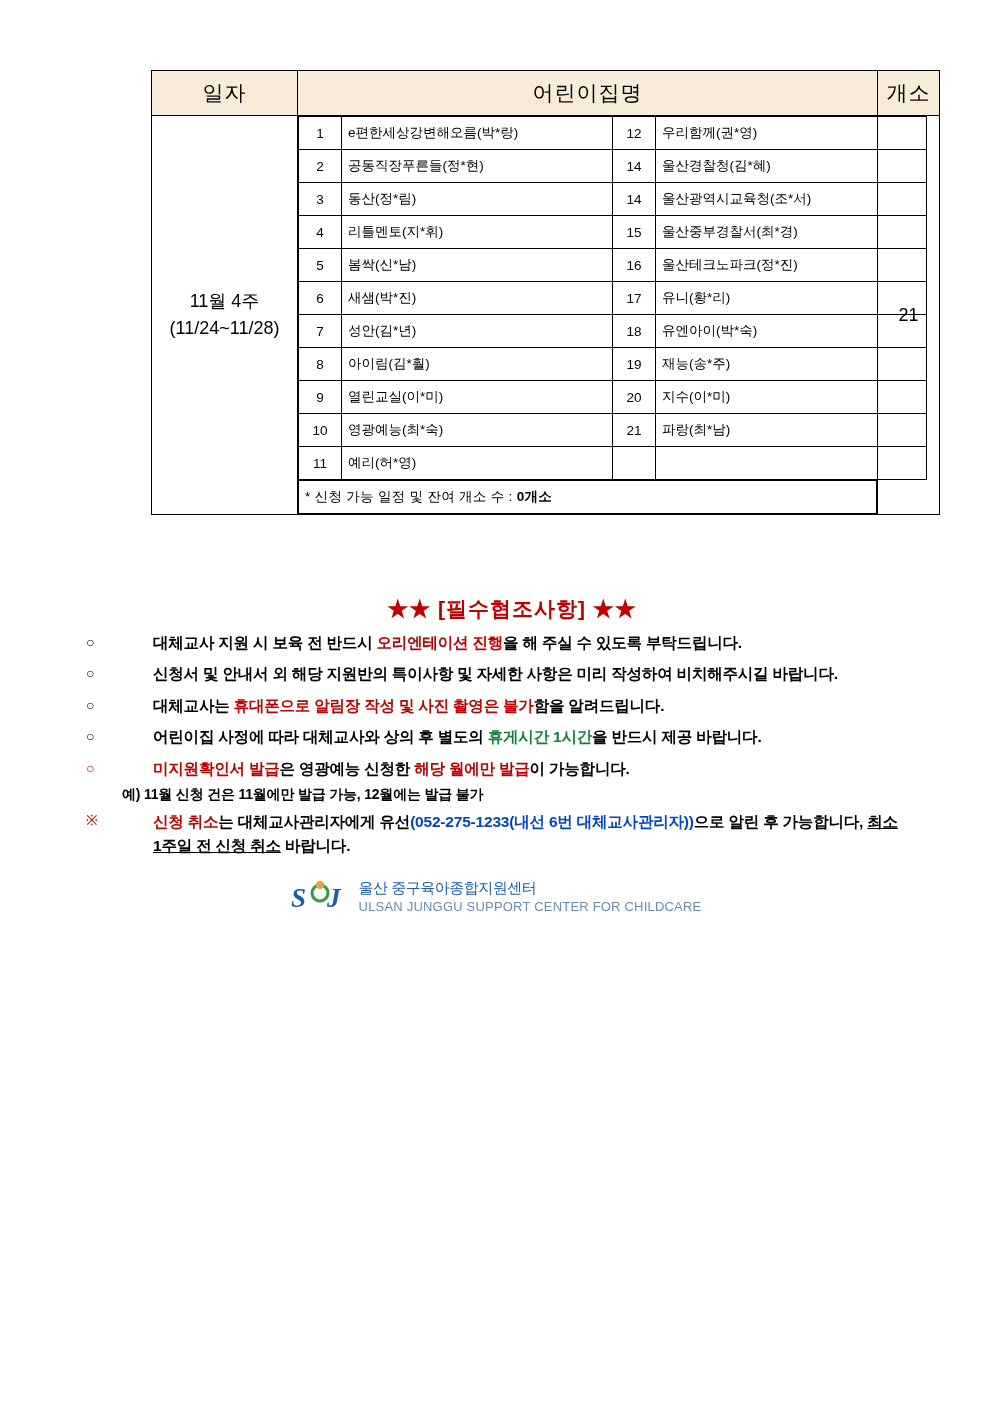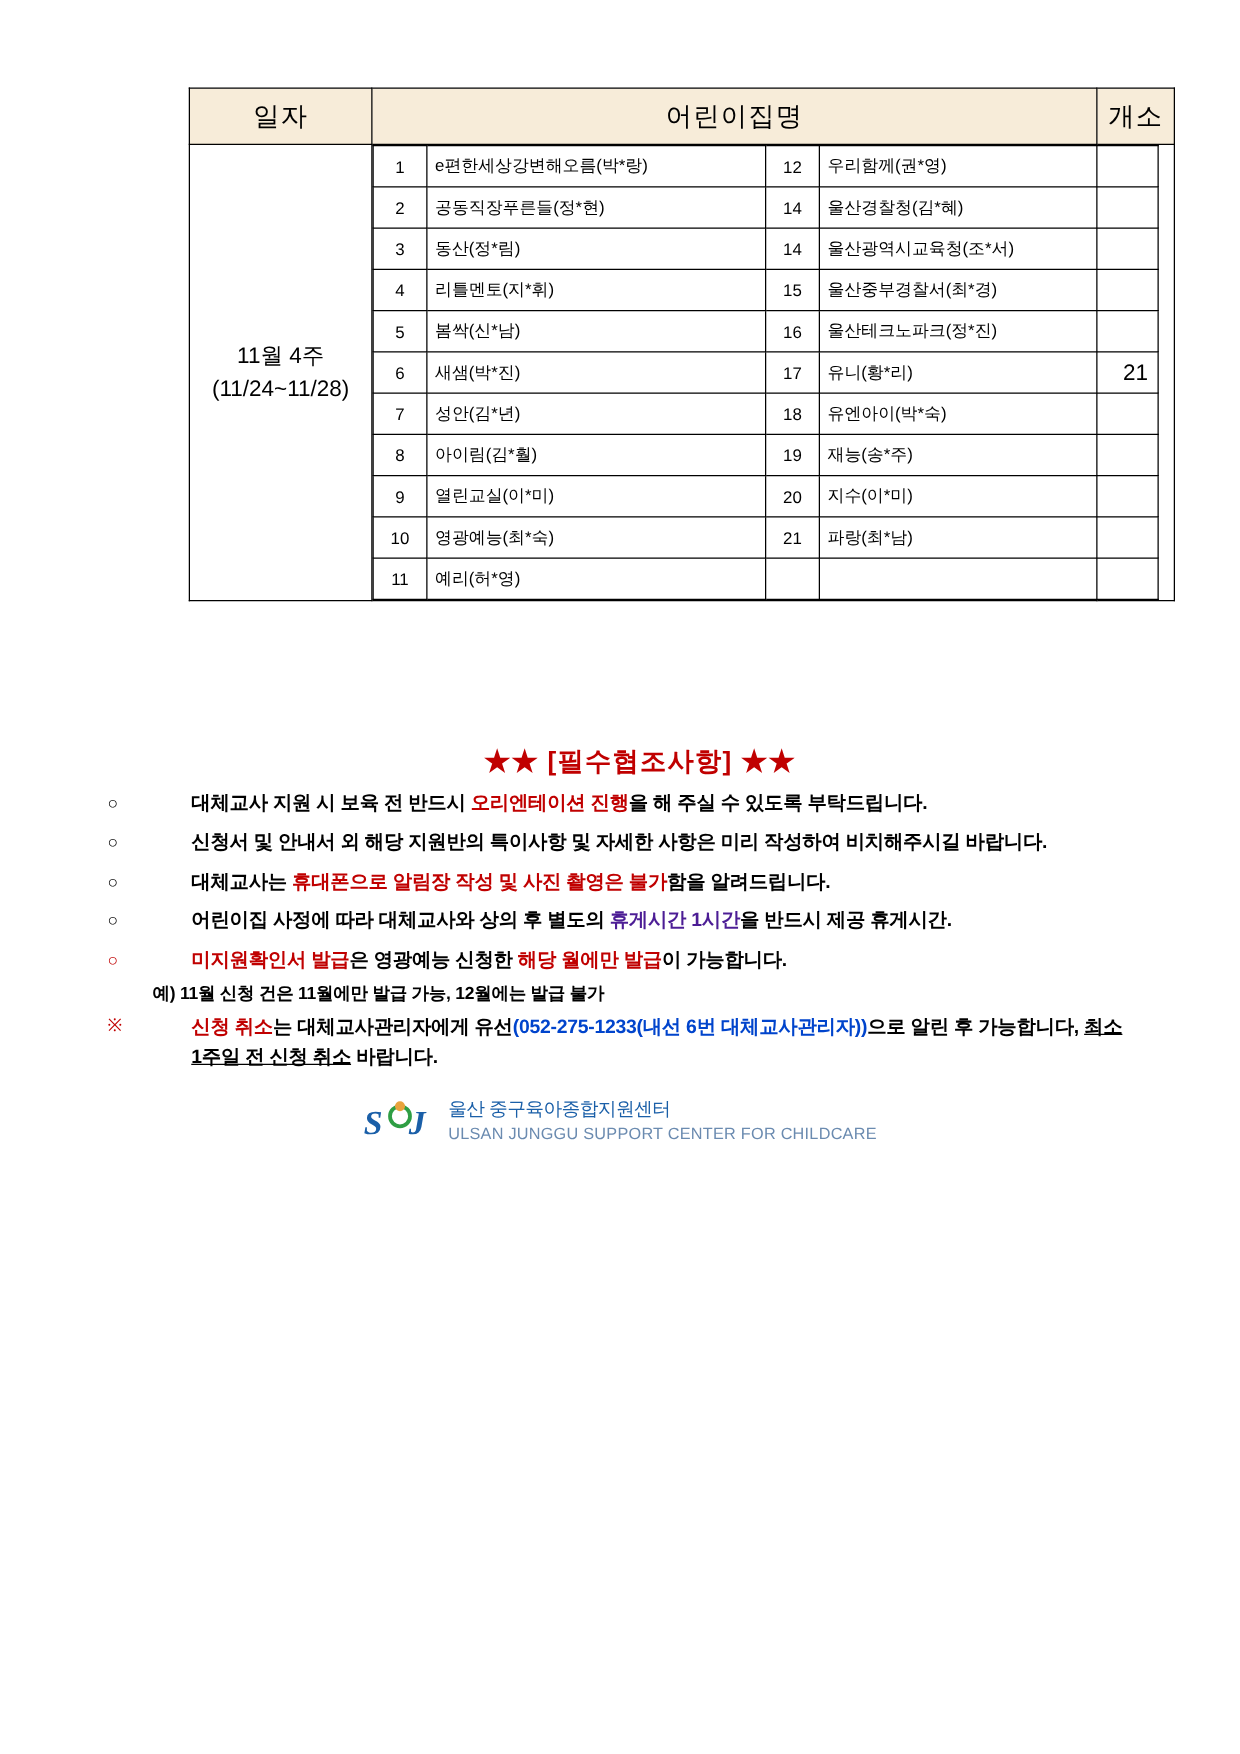--- a/index.html
+++ b/index.html
@@ -269,20 +269,27 @@
                     <td class="nm">파랑(최*남)</td>
                   </tr>
                   <tr>
                     <td class="num">11</td>
                     <td class="nm">예리(허*영)</td>
                     <td class="num blank"></td>
                     <td class="nm blank"></td>
                   </tr>
                 </tbody>
           </table>
+          <table class="inner">
+            <tbody>
+                  <tr class="note-row">
+              <td colspan="4"><span>* 신청 가능 일정 및 잔여 개소 수 : </span><b>0개소</b></td>
+            </tr>
+          </tbody>
+              </table>
         </td>
         <td class="count-cell">21</td>
       </tr>
     </tbody>
       </table>
   </div>
 
   <div class="notice-title">★★ [필수협조사항] ★★</div>
 
   <div class="notice-list">
@@ -294,21 +301,21 @@
         <div class="n-item">
           <div class="n-bullet" style="color: rgb(0, 0, 0);">○</div>
           <div class="n-text"><span style="color: rgb(0, 0, 0);">신청서 및 안내서 외 해당 지원반의 특이사항 및 자세한 사항은 미리 작성하여 비치해주시길 바랍니다.</span></div>
         </div>
         <div class="n-item">
           <div class="n-bullet" style="color: rgb(0, 0, 0);">○</div>
           <div class="n-text"><span style="color: rgb(0, 0, 0);">대체교사는 </span><span style="color: rgb(192, 0, 0);">휴대폰으로 알림장 작성 및 사진 촬영은 불가</span><span style="color: rgb(0, 0, 0);">함을 알려드립니다.</span></div>
         </div>
         <div class="n-item">
           <div class="n-bullet" style="color: rgb(0, 0, 0);">○</div>
-          <div class="n-text"><span style="color: rgb(0, 0, 0);">어린이집 사정에 따라 대체교사와 상의 후 별도의 </span><span style="color: #4c1d95;">휴게시간 1시간</span><span style="color: rgb(0, 0, 0);">을 반드시 제공 휴게시간.</span></div>
+          <div class="n-text"><span style="color: rgb(0, 0, 0);">어린이집 사정에 따라 대체교사와 상의 후 별도의 </span><span style="color: #15803d;">휴게시간 1시간</span><span style="color: rgb(0, 0, 0);">을 반드시 제공 바랍니다.</span></div>
         </div>
         <div class="n-item">
           <div class="n-bullet" style="color: rgb(192, 0, 0);">○</div>
           <div class="n-text"><span style="color: rgb(192, 0, 0);">미지원확인서 발급</span><span style="color: rgb(0, 0, 0);">은 영광예능 신청한 </span><span style="color: rgb(192, 0, 0);">해당 월에만 발급</span><span style="color: rgb(0, 0, 0);">이 가능합니다.</span></div>
         </div>
       </div>
     <div class="sub-ex">예) 11월 신청 건은 11월에만 발급 가능, 12월에는 발급 불가</div>
     <div class="n-item last">
       <div class="n-bullet red">※</div>
       <div class="n-text">

